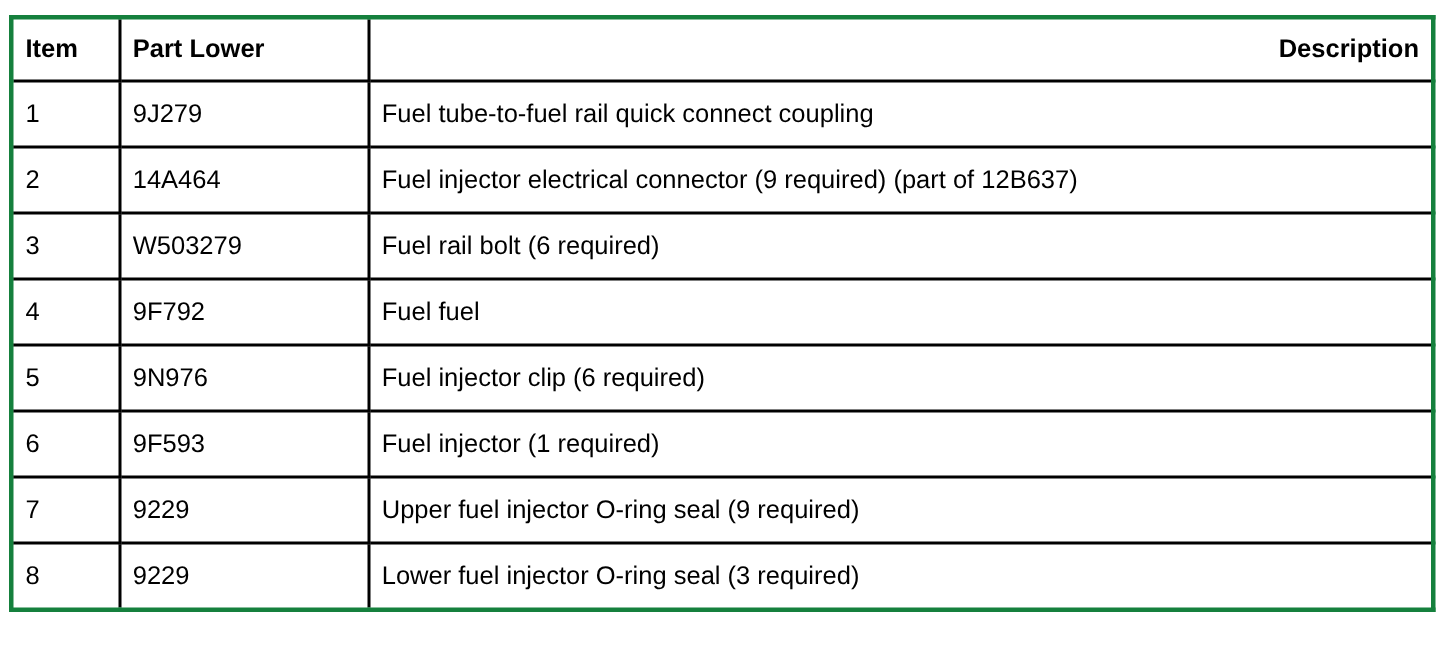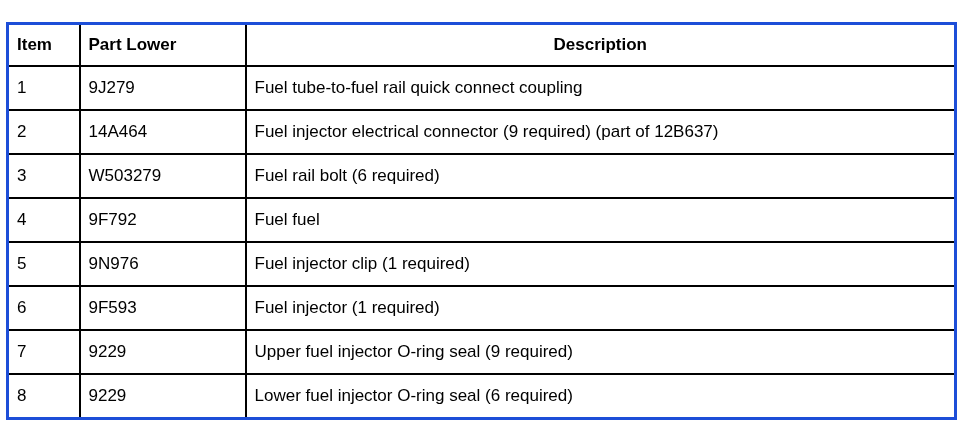--- a/index.html
+++ b/index.html
@@ -18,22 +18,22 @@
     width: 960px;
     height: 444px;
     position: relative;
     box-sizing: border-box;
     padding: 6px 6px 6px 6px;
   }
   table.parts-table {
     border-collapse: collapse;
     table-layout: fixed;
     width: 948px;
-    margin: 16px auto;
-    border: 3px solid #1d4ed8;
+    margin: 4px auto;
+    border: 3px solid #15803d;
   }
   table.parts-table col.col-item { width: 72px; }
   table.parts-table col.col-part { width: 166px; }
   table.parts-table col.col-desc { width: 710px; }
 
   table.parts-table th,
   table.parts-table td {
     border: 2px solid #000000;
     padding: 0 8px;
     height: 42px;
@@ -42,21 +42,21 @@
     vertical-align: middle;
     white-space: nowrap;
     overflow: hidden;
   }
   table.parts-table thead th {
     font-weight: bold;
     height: 40px;
     line-height: 40px;
   }
   th.head-item, th.head-part { text-align: left; }
-  th.head-desc { text-align: center; }
+  th.head-desc { text-align: right; }
   td.cell-item, td.cell-part, td.cell-desc { text-align: left; font-weight: normal; }
   tbody tr td { }
 </style>
 </head>
 <body>
 
 <div class="page">
   <table class="parts-table">
     <colgroup>
       <col class="col-item">
@@ -87,32 +87,32 @@
         <td class="cell-desc">Fuel rail bolt (6 required)</td>
       </tr>
       <tr>
         <td class="cell-item">4</td>
         <td class="cell-part">9F792</td>
         <td class="cell-desc">Fuel fuel</td>
       </tr>
       <tr>
         <td class="cell-item">5</td>
         <td class="cell-part">9N976</td>
-        <td class="cell-desc">Fuel injector clip (1 required)</td>
+        <td class="cell-desc">Fuel injector clip (6 required)</td>
       </tr>
       <tr>
         <td class="cell-item">6</td>
         <td class="cell-part">9F593</td>
         <td class="cell-desc">Fuel injector (1 required)</td>
       </tr>
       <tr>
         <td class="cell-item">7</td>
         <td class="cell-part">9229</td>
         <td class="cell-desc">Upper fuel injector O-ring seal (9 required)</td>
       </tr>
       <tr>
         <td class="cell-item">8</td>
         <td class="cell-part">9229</td>
-        <td class="cell-desc">Lower fuel injector O-ring seal (6 required)</td>
+        <td class="cell-desc">Lower fuel injector O-ring seal (3 required)</td>
       </tr>
     </tbody>
   </table>
 </div>
 
 </body></html>

